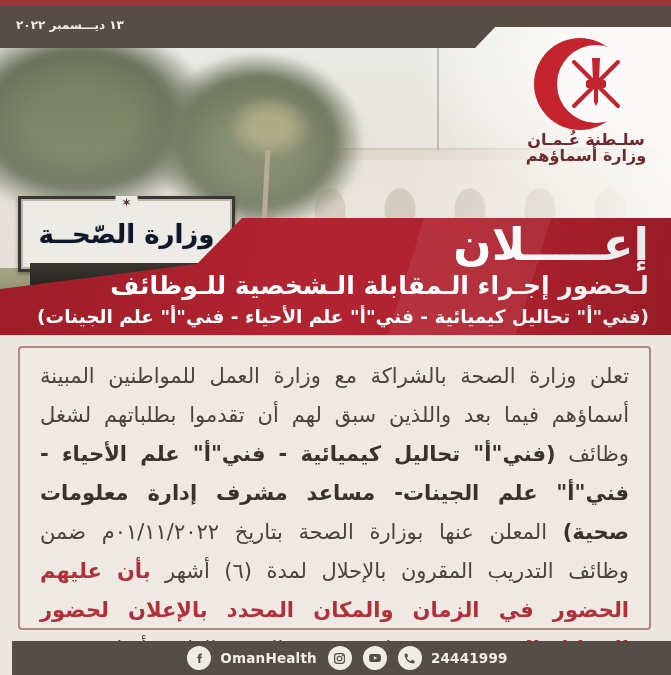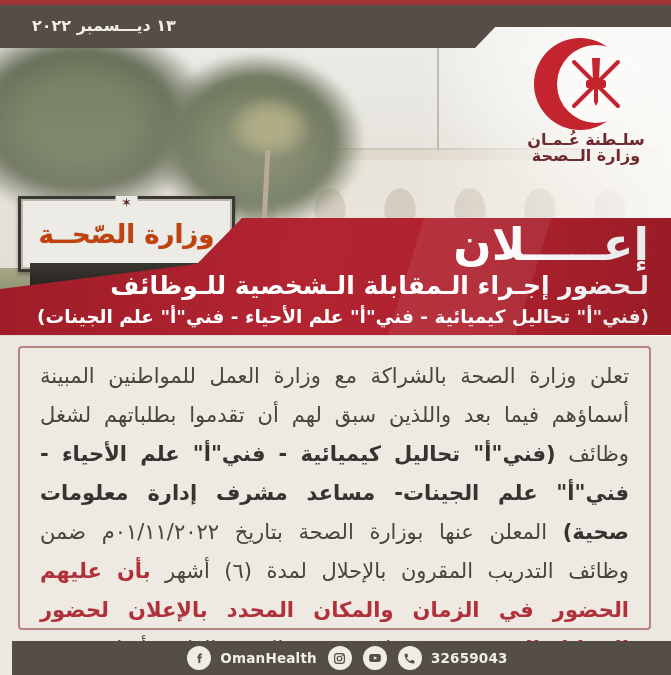--- a/index.html
+++ b/index.html
@@ -46,28 +46,28 @@
       linear-gradient(to left, rgba(250,249,247,.92) 0%, rgba(250,249,247,.55) 14%, rgba(250,249,247,0) 38%);}
 
   
   .sign{position:absolute;left:18px;top:196px;width:211px;height:70px;background:#edebe5;
     border:3px solid #3a3833;box-shadow:inset 0 0 0 2px #b9b4a8, 0 2px 4px rgba(0,0,0,.35);
     display:flex;align-items:center;justify-content:center;}
   .sign-base{position:absolute;left:30px;top:263px;width:192px;height:32px;
     background:linear-gradient(180deg,#3a3731 0%,#201e1b 100%);}
   .sign-emblem{position:absolute;top:-3px;left:50%;transform:translateX(-50%);
     font-size:13px;color:#5a2a2a;line-height:1;background:#edebe5;padding:0 6px;}
-  .sign-text{font-size:26px;font-weight:bold;color:#c2410c;direction:rtl;letter-spacing:1px;
+  .sign-text{font-size:26px;font-weight:bold;color:#0f172a;direction:rtl;letter-spacing:1px;
     text-shadow:0 0 1px rgba(43,41,38,.4);text-align:center;}
 
   
   .top-strip{position:absolute;left:0;top:0;width:671px;height:5px;background:#9e3338;}
   .date-ribbon{position:absolute;left:0;top:5px;width:671px;height:43px;background:#564d47;
     clip-path:polygon(0 0,100% 0,100% 51%,73.8% 51%,70.8% 100%,0 100%);}
-  .date-text{position:absolute;left:32px;top:0;height:43px;line-height:41px;font-size:16px;
+  .date-text{position:absolute;left:16px;top:0;height:43px;line-height:41px;font-size:12px;
     font-weight:bold;color:#f2efe9;direction:rtl;}
 
   
   .logo{position:absolute;right:6px;top:36px;width:158px;text-align:center;z-index:3;}
   .logo svg{display:block;margin:0 auto;}
   .logo-line{font-size:16px;font-weight:bold;color:#6e2b2f;direction:rtl;line-height:16px;}
 
   
   .banner{position:absolute;left:0;top:218px;width:671px;height:117px;z-index:4;
     background:linear-gradient(100deg,#9e1d28 0%,#b32431 45%,#aa1f2b 100%);
@@ -137,21 +137,21 @@
         <path d="M44 26 L88 70"></path>
         <path d="M88 26 L44 70"></path>
       </g>
       <g fill="#c3242e">
         <path d="M62 22 h8 l-1 22 h-6 z"></path>
         <rect x="56" y="44" width="20" height="8" rx="2"></rect>
         <path d="M64 52 h4 v14 l-2 4 -2 -4 z"></path>
       </g>
     </svg>
     <div class="logo-line">سلـطنة عُـمـان</div>
-    <div class="logo-line">وزارة الــصحة</div>
+    <div class="logo-line">وزارة أسماؤهم</div>
   </div>
 
   <div class="banner">
     <div class="banner-title">إعـــــلان</div>
     <div class="banner-subtitle">لـحضور إجـراء الـمقابلة الـشخصية للـوظائف</div>
     <div class="banner-jobs">(فني"أ" تحاليل كيميائية - فني"أ" علم الأحياء - فني"أ" علم الجينات)</div>
   </div>
 
   <div class="card">
     <p><span>تعلن وزارة الصحة بالشراكة مع وزارة العمل للمواطنين المبينة أسماؤهم فيما بعد واللذين سبق لهم أن تقدموا بطلباتهم لشغل وظائف </span><span class="seg-bold">(فني"أ" تحاليل كيميائية - فني"أ" علم الأحياء - فني"أ" علم الجينات- مساعد مشرف إدارة معلومات صحية)</span><span> المعلن عنها بوزارة الصحة بتاريخ ٠١/١١/٢٠٢٢م ضمن وظائف التدريب المقرون بالإحلال لمدة (٦) أشهر </span><span class="seg-bold-red">بأن عليهم الحضور في الزمان والمكان المحدد بالإعلان لحضور المقابلة الشخصية،</span><span> مصطحبين معهم السيرة الذاتية وأصل وصورة من المؤهل الدراسي والبطاقة الشخصية أو جواز السفر لإثبات هويتهم والمذكورين هم : -</span></p>
@@ -184,17 +184,17 @@
           </svg>
       </span>
 
     </div>
     <div class="f-item">
       <span class="f-circle">
         <svg width="13" height="13" viewBox="0 0 24 24" fill="#554d47">
             <path d="M6.6 10.8c1.4 2.7 3.8 5 6.6 6.4l2.2-2.2c.3-.3.7-.4 1-.2 1.1.4 2.3.6 3.6.6.6 0 1 .4 1 1V20c0 .6-.4 1-1 1C10.6 21 3 13.4 3 4c0-.6.4-1 1-1h3.5c.6 0 1 .4 1 1 0 1.2.2 2.4.6 3.6.1.3 0 .7-.2 1l-2.3 2.2z"></path>
           </svg>
       </span>
-      <span class="f-label">32659043</span>
+      <span class="f-label">24441999</span>
     </div>
   </div>
 
 </div>
 
 </body></html>

